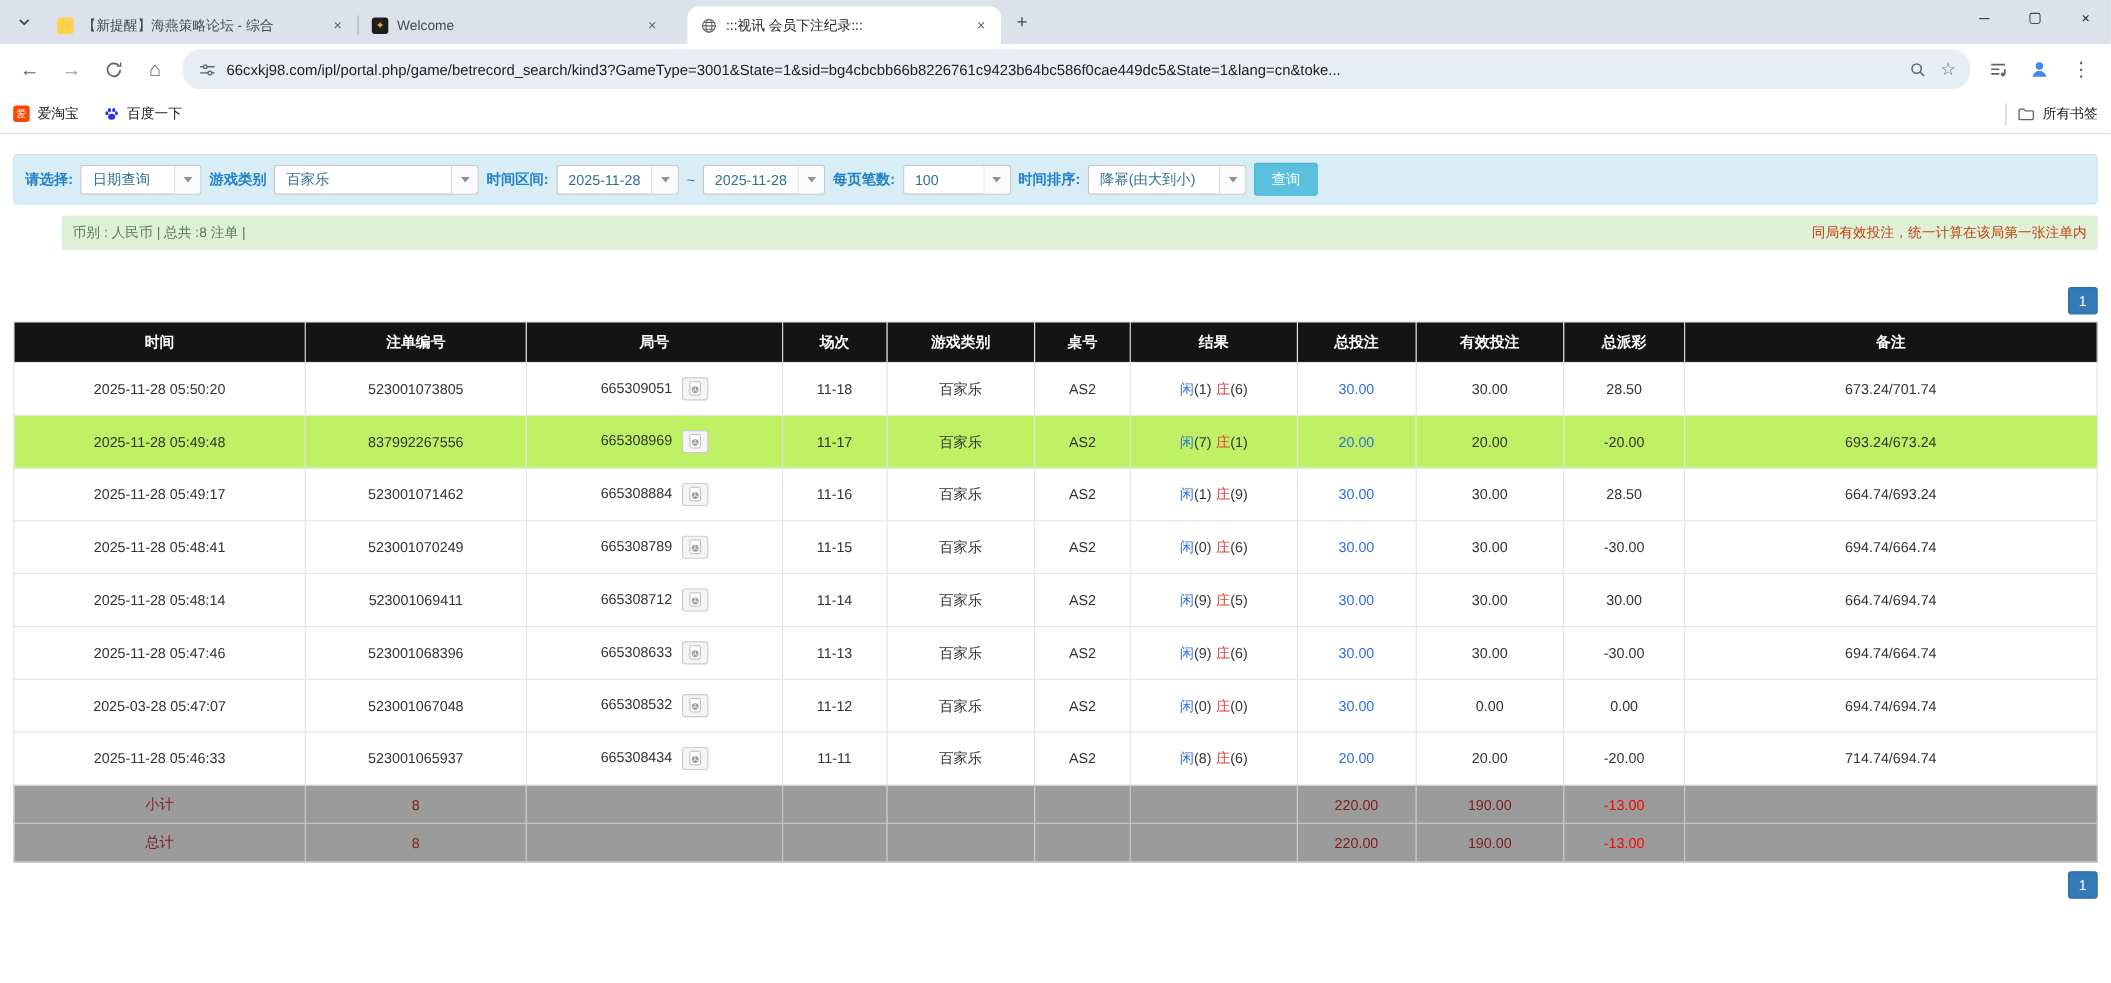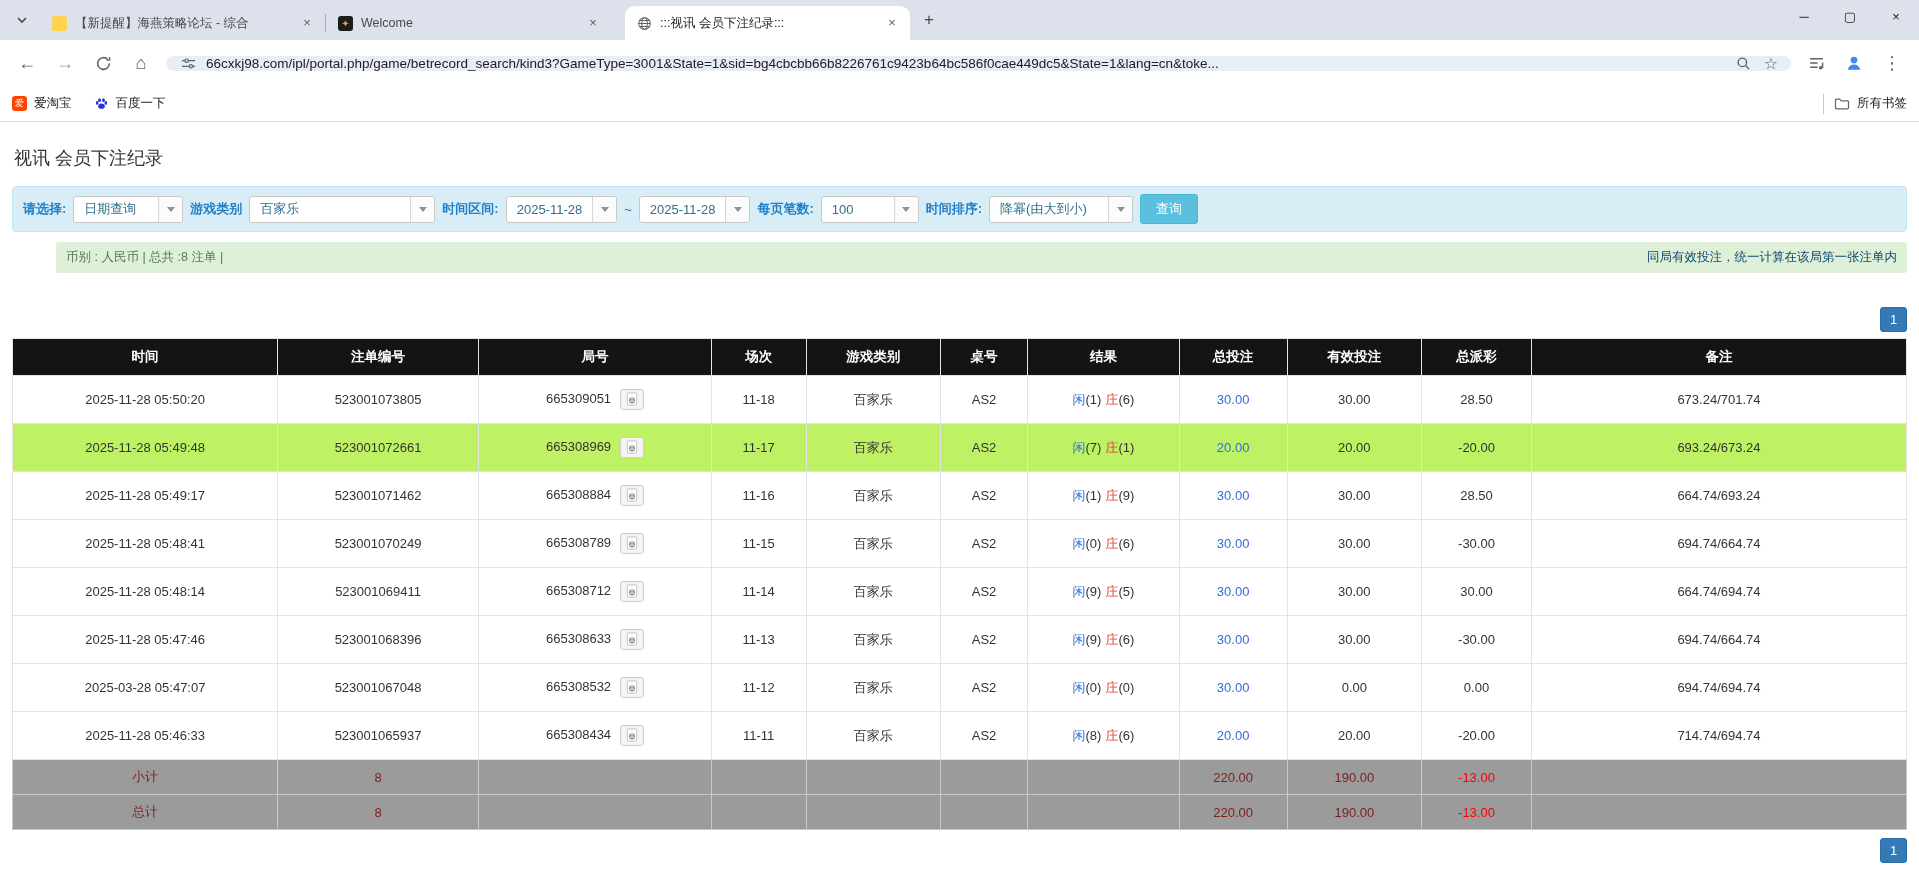--- a/index.html
+++ b/index.html
@@ -24,21 +24,21 @@
     font-size:17px; color:#45494e; cursor:pointer; }
   .win-controls { margin-left:auto; display:flex; align-self:flex-start; }
   .win-btn { width:46px; height:32px; display:flex; align-items:center; justify-content:center;
     font-size:13px; color:#202124; cursor:pointer; }
 
   
   .toolbar { height:46px; background:#fff; display:flex; align-items:center; padding:0 10px; gap:4px; }
   .nav-btn { width:34px; height:34px; border:none; background:transparent; border-radius:50%;
     color:#5f6368; font-size:18px; display:flex; align-items:center; justify-content:center; cursor:pointer; }
   .nav-btn.dim { color:#9aa0a6; }
-  .omnibox { flex:1; height:15px; background:#e9edf6; border-radius:16px; display:flex; align-items:center;
+  .omnibox { flex:1; height:36px; background:#e9edf6; border-radius:16px; display:flex; align-items:center;
     padding:0 10px 0 12px; gap:8px; margin:0 4px; min-width:0; cursor:text; }
   .url-text { flex:1; font-size:13.5px; color:#202124; white-space:nowrap; overflow:hidden; }
   .box-icon { width:20px; height:20px; color:#5f6368; display:flex; align-items:center; justify-content:center; flex:0 0 auto; cursor:pointer; }
   .star { font-size:16px; }
 
   
   .bookmarks { height:36px; background:#fff; border-bottom:1px solid #dadce0; display:flex; align-items:center; padding:0 12px; gap:22px; }
   .bm-item { display:flex; align-items:center; gap:7px; font-size:12.5px; color:#202124; cursor:pointer; }
   .bm-right { margin-left:auto; display:flex; align-items:center; gap:10px; }
   .bm-sep { width:1px; height:20px; background:#c7c9cc; }
@@ -56,21 +56,21 @@
   .sel-arrow { width:24px; align-self:stretch; border-left:1px solid #d5d5d5; background:#fbfbfb;
     display:flex; align-items:center; justify-content:center; border-radius:0 3px 3px 0; }
   .sel-arrow i { width:0; height:0; border-left:4px solid transparent; border-right:4px solid transparent;
     border-top:5px solid #8f9398; }
   .tilde { color:#31708f; }
   .search-btn { background:#5bc0de; color:#fff; border:1px solid #46b8da; border-radius:3px;
     padding:5px 15px; font-size:13px; cursor:pointer; }
 
   .statusbar { background:#dff0d8; border-radius:3px; margin-top:10px; padding:7px 10px;
     display:flex; align-items:center; font-size:12.5px; color:#557a55;margin-left:44px; }
-  .status-warn { margin-left:auto; color:#0c4a6e; }
+  .status-warn { margin-left:auto; color:#c2410c; }
 
   .pager-row { display:flex; justify-content:flex-end; margin:34px 0 6px 0; }
   .pager-row.bottom { margin:8px 0 0 0; }
   .page-btn { min-width:27px; height:25px; background:#337ab7; border:1px solid #2e6da4; color:#fff;
     font-size:13px; border-radius:3px; cursor:pointer; }
 
   table.bet { width:100%; border-collapse:collapse; font-size:13px; text-align:center; table-layout:fixed; }
   table.bet th { background:#141414; color:#fff; font-weight:bold; padding:9px 4px; border:1px solid #e3e3e3; font-size:13.5px; }
   table.bet td { background:#fff; border:1px solid #e3e3e3; padding:13px 4px; color:#333; }
   tr.hl td { background:#bef264; }
@@ -198,21 +198,20 @@
             <path d="M1.5 4.2a1 1 0 0 1 1-1h3.2l1.5 1.6h6.3a1 1 0 0 1 1 1v6a1 1 0 0 1-1 1h-11a1 1 0 0 1-1-1z"></path>
           </svg>
         </span>
         <span>所有书签</span>
       </div>
     </div>
   </div>
 
   <div class="content">
 
-    <h1 class="page-title">视讯 会员下注纪录</h1>
 
     <div class="filterbar">
       <span class="f-label">请选择:</span>
       <div class="sel">
         <span class="sel-text">日期查询</span>
         <span class="sel-arrow">
             <i></i>
           </span>
       </div>
 
@@ -322,21 +321,21 @@
     <td>
       <a class="bet-link">30.00</a>
     </td>
     <td>30.00</td>
     <td>28.50</td>
     <td>673.24/701.74</td>
   </tr>
 
   <tr class="hl">
     <td>2025-11-28 05:49:48</td>
-    <td>523001072661</td>
+    <td>837992267556</td>
     <td>
       <span>665308969</span>
       <button class="film-btn">
         <svg width="14" height="15" viewBox="0 0 16 17">
           <rect x="2.5" y="1" width="11" height="14" rx="1.5" fill="#fff" stroke="#b9b9b9"></rect>
           <circle cx="8" cy="9.5" r="3.6" fill="#9aa0a6"></circle>
           <circle cx="8" cy="9.5" r="1" fill="#ededed"></circle>
           <circle cx="8" cy="7.3" r=".8" fill="#ededed"></circle>
                   <circle cx="6" cy="10.6" r=".8" fill="#ededed"></circle>
                   <circle cx="10" cy="10.6" r=".8" fill="#ededed"></circle>

